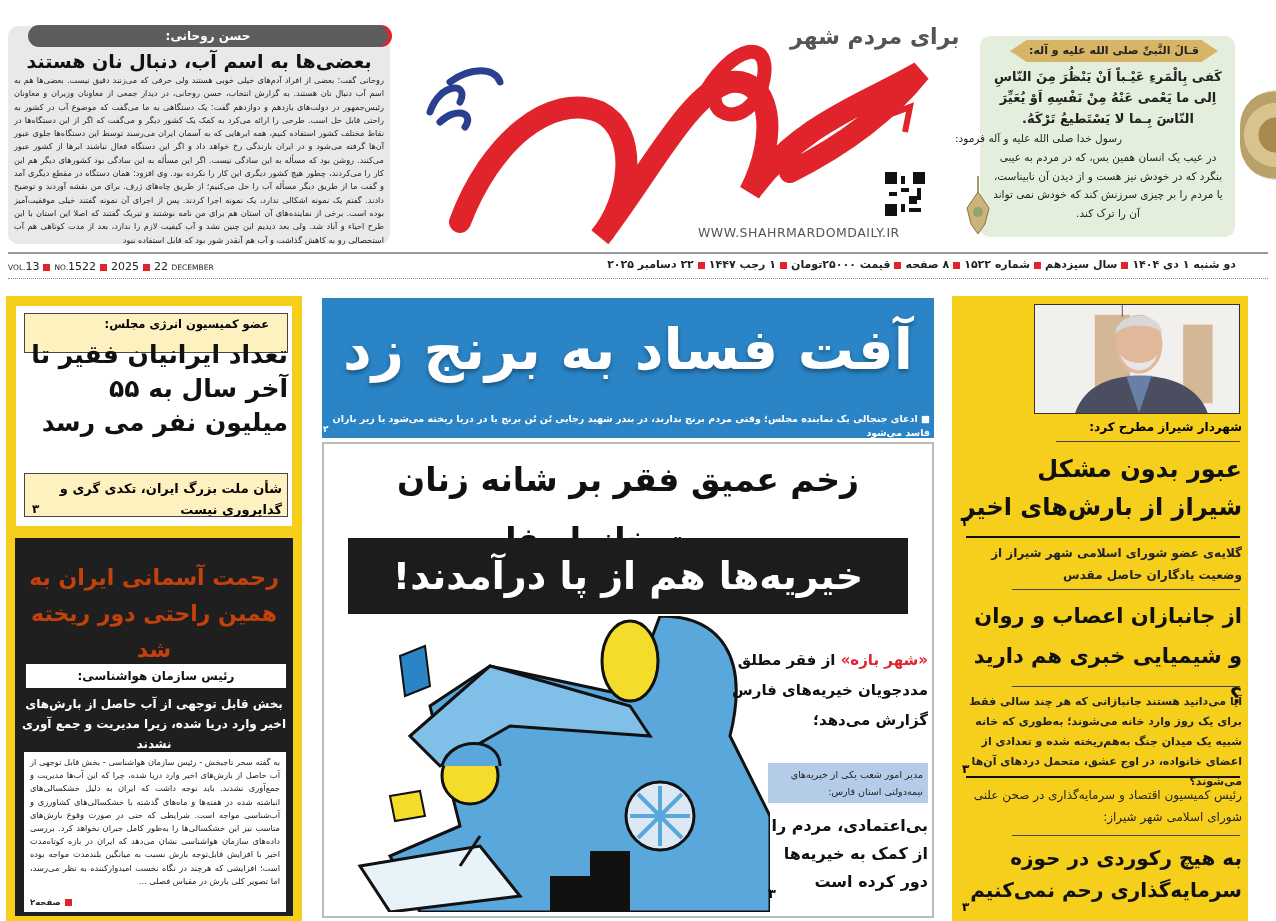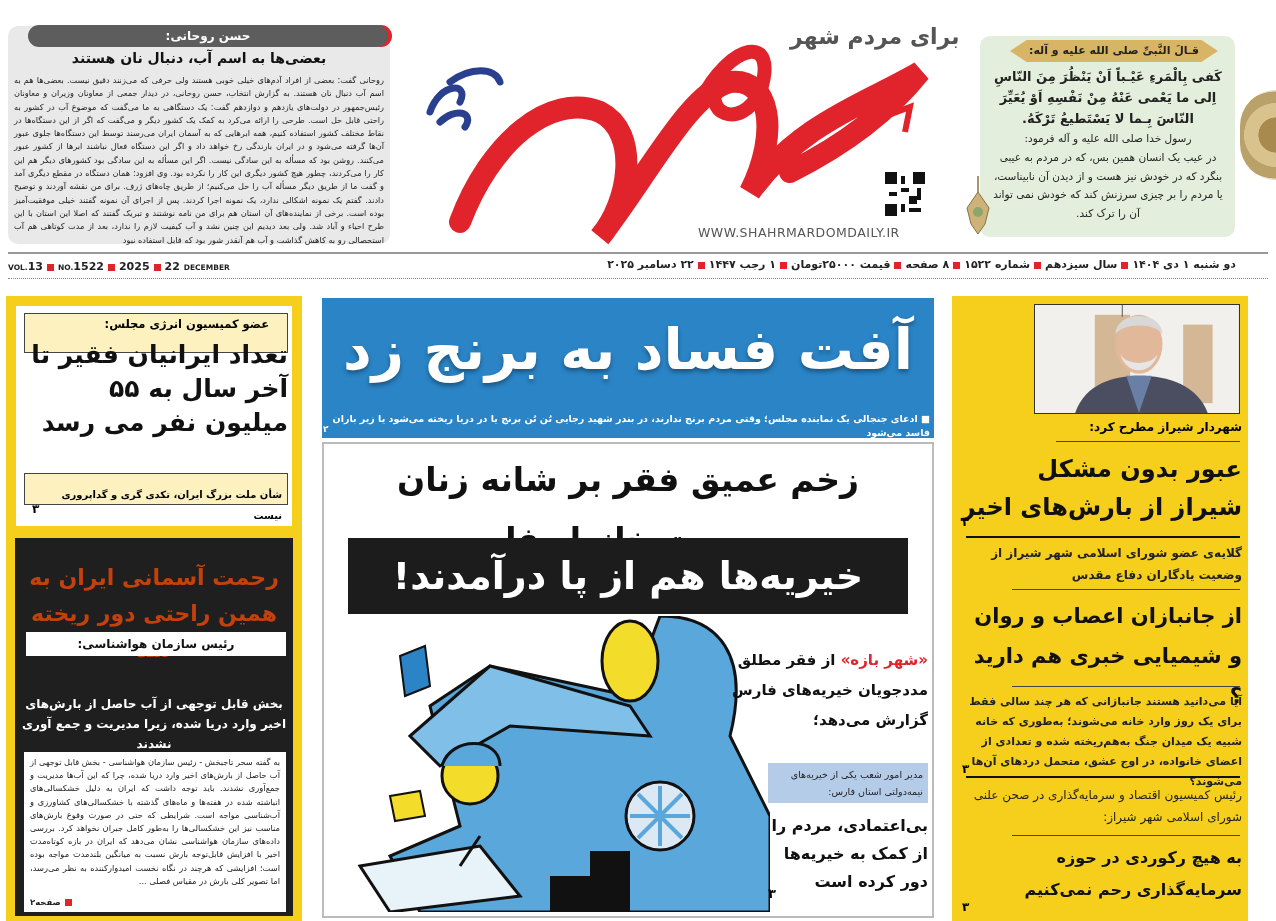--- a/index.html
+++ b/index.html
@@ -4,56 +4,56 @@
 <style>
   *{box-sizing:border-box;margin:0;padding:0}
   body{width:1276px;height:921px;background:#fff;font-family:"DejaVu Sans",sans-serif;overflow:hidden;position:relative;direction:ltr}
   .rtl{direction:rtl;text-align:right}
   .abs{position:absolute}
 
   
   #quote-box{left:8px;top:26px;width:382px;height:218px;background:#e9e9e9;border-radius:10px}
   #quote-label{left:28px;top:25px;width:360px;height:22px;background:#5d5d5d;border-radius:11px;color:#fff;font-weight:bold;font-size:12px;text-align:center;line-height:22px}
   #quote-label-dot{left:370px;top:25px;width:22px;height:22px;border-radius:50%;background:#e1242b}
-  #quote-headline{left:14px;top:50px;width:370px;font-size:14px;font-weight:bold;text-align:center;color:#111}
+  #quote-headline{left:14px;top:50px;width:370px;font-size:19px;font-weight:bold;text-align:center;color:#111}
   #quote-body{left:14px;top:74px;width:370px;font-size:8.2px;line-height:13.3px;color:#222;text-align:justify}
 
   #logo{left:400px;top:22px;width:560px;height:230px}
   #tagline{left:790px;top:24px;font-size:22px;color:#555;font-weight:bold}
   #qr{left:885px;top:172px;width:40px;height:44px}
   #website{left:698px;top:225px;font-size:12.5px;color:#555;letter-spacing:.5px}
 
   #hadith-box{left:980px;top:36px;width:255px;height:201px;background:#e3eedc;border-radius:10px}
   #hadith-label{left:1010px;top:40px;width:208px;height:22px;background:#d8b565;color:#222;font-size:11px;font-weight:bold;text-align:center;line-height:22px;clip-path:polygon(8% 0,92% 0,100% 50%,92% 100%,8% 100%,0 50%)}
   #hadith-arabic{left:990px;top:66px;width:236px;font-size:13px;line-height:21px;text-align:center;font-weight:bold;color:#222}
-  #hadith-farsi-title{left:990px;top:132px;width:236px;font-size:10.5px;text-align:center;color:#222}
+  #hadith-farsi-title{left:955px;top:132px;width:236px;font-size:10.5px;text-align:left;color:#222}
   #hadith-farsi{left:990px;top:148px;width:236px;font-size:10.5px;line-height:18.5px;text-align:center;color:#222}
   #ornament-right{left:1240px;top:90px;width:36px;height:90px;border-radius:40px 0 0 40px;background:radial-gradient(circle at 100% 50%,#a98a4e 0 30%,#d8c38e 31% 55%,#b9a169 56% 75%,#e6dcc0 76%)}
   #ornament-hang{left:965px;top:176px;width:26px;height:60px}
 
   
   #rule-top{left:8px;top:252px;width:1260px;height:2px;background:#999}
   #rule-dotted{left:8px;top:278px;width:1260px;border-top:1px dotted #888}
-  #date-en{left:8px;top:260px;font-size:11px;font-weight:bold;color:#222}
+  #date-en{left:8px;top:260px;font-size:11px;font-weight:normal;color:#222}
   #date-en .sm{font-size:7.5px}
   .red-sq{display:inline-block;width:7px;height:7px;background:#e1242b;margin:0 4px;vertical-align:middle}
   #date-fa{right:40px;top:258px;font-size:11px;font-weight:bold;color:#222}
 
   
   #left-yellow{left:6px;top:296px;width:296px;height:240px;background:#f6cf1c}
   #left-white{left:16px;top:306px;width:276px;height:220px;background:#fff}
   #left-kicker{left:24px;top:313px;width:264px;height:40px;background:#fdf1bf;border:1px solid #444;font-size:11.5px;font-weight:bold;line-height:20px;padding-right:18px}
   #left-headline{left:22px;top:338px;width:266px;font-size:25px;font-weight:900;line-height:34px;color:#111}
-  #left-sub{left:24px;top:473px;width:264px;height:32px;background:#fdf1bf;border:1px solid #444;font-size:10px;font-weight:bold;line-height:21px;padding:10px 5px 0 5px}
+  #left-sub{left:24px;top:473px;width:264px;height:44px;background:#fdf1bf;border:1px solid #444;font-size:13px;font-weight:bold;line-height:21px;padding:4px 5px 0 5px}
   #left-sub-page{left:32px;top:502px;font-size:12px;font-weight:bold}
 
   #left-black-border{left:6px;top:536px;width:296px;height:385px;background:#f6cf1c}
   #left-black{left:15px;top:538px;width:278px;height:378px;background:#1f1f1f}
   #rain-headline{left:20px;top:560px;width:268px;font-size:22px;font-weight:900;line-height:36px;color:#c2410c;text-align:center}
-  #rain-kicker{left:26px;top:632px;width:260px;height:24px;background:#fff;font-size:12px;font-weight:bold;line-height:24px;text-align:center;color:#111}
+  #rain-kicker{left:26px;top:664px;width:260px;height:24px;background:#fff;font-size:12px;font-weight:bold;line-height:24px;text-align:center;color:#111}
   #rain-lead{left:20px;top:694px;width:268px;font-size:12px;font-weight:bold;line-height:20px;color:#fff;text-align:center}
   #rain-body-box{left:24px;top:752px;width:262px;height:160px;background:#fff}
   #rain-body{left:30px;top:756px;width:250px;font-size:8.3px;line-height:13.2px;color:#222;text-align:justify}
   #rain-page{left:30px;top:897px;font-size:8.5px;color:#222;font-weight:bold}
 
   
   #banner{left:322px;top:298px;width:612px;height:140px;background:#2a84c6}
   #banner-headline{left:330px;top:300px;width:596px;font-size:56px;font-weight:900;color:#fff;text-align:center;line-height:100px;text-shadow:0 3px 4px rgba(0,0,0,.35)}
   #banner-sub{left:326px;top:412px;width:604px;font-size:9.5px;font-weight:bold;color:#fff;line-height:14px}
   #banner-page{left:323px;top:424px;font-size:9px;color:#fff;font-weight:bold}
@@ -77,21 +77,21 @@
   #right-kicker1{left:960px;top:420px;width:282px;font-size:12px;font-weight:bold;color:#000000}
   .rule{position:absolute;height:1px;background:#444}
   .rule-thick{position:absolute;height:2px;background:#111}
   #right-head1{left:960px;top:450px;width:282px;font-size:24px;font-weight:900;line-height:38px;color:#111}
   #right-page1{left:962px;top:515px;font-size:12px;font-weight:bold}
   #right-kicker2{left:960px;top:542px;width:282px;font-size:12px;font-weight:bold;line-height:22px;color:#222}
   #right-head2{left:956px;top:596px;width:286px;font-size:21px;font-weight:900;line-height:40px;color:#111}
   #right-body2{left:960px;top:692px;width:282px;font-size:11px;font-weight:bold;line-height:20px;color:#222}
   #right-page2{left:962px;top:762px;font-size:12px;font-weight:bold}
   #right-kicker3{left:960px;top:784px;width:282px;font-size:12px;font-weight:normal;line-height:22px;color:#222}
-  #right-head3{left:956px;top:842px;width:286px;font-size:16px;font-weight:900;line-height:32px;color:#111}
+  #right-head3{left:956px;top:842px;width:286px;font-size:20px;font-weight:900;line-height:32px;color:#111}
   #right-page3{left:962px;top:900px;font-size:12px;font-weight:bold}
 </style>
 </head>
 <body>
 
 <div class="abs" id="quote-box"></div>
 <div class="abs" id="quote-label-dot"></div>
 <div class="abs rtl" id="quote-label">حسن روحانی:</div>
 <div class="abs rtl" id="quote-headline">بعضی‌ها به اسم آب، دنبال نان هستند</div>
 <div class="abs rtl" id="quote-body">روحانی گفت: بعضی از افراد آدم‌های خیلی خوبی هستند ولی حرفی که می‌زنند دقیق نیست. بعضی‌ها هم به اسم آب دنبال نان هستند. به گزارش انتخاب، حسن روحانی، در دیدار جمعی از معاونان وزیران و معاونان رئیس‌جمهور در دولت‌های یازدهم و دوازدهم گفت: یک دستگاهی به ما می‌گفت که موضوع آب در کشور به راحتی قابل حل است. طرحی را ارائه می‌کرد به کمک یک کشور دیگر و می‌گفت که اگر از این دستگاه‌ها در نقاط مختلف کشور استفاده کنیم، همه ابرهایی که به آسمان ایران می‌رسند توسط این دستگاه‌ها جلوی عبور آن‌ها گرفته می‌شود و در ایران بارندگی رخ خواهد داد و اگر این دستگاه فعال نباشند ابرها از کشور عبور می‌کنند. روشن بود که مسأله به این سادگی نیست. اگر این مسأله به این سادگی بود کشورهای دیگر هم این کار را می‌کردند، چطور هیچ کشور دیگری این کار را نکرده بود. وی افزود: همان دستگاه در مقطع دیگری آمد و گفت ما از طریق دیگر مسأله آب را حل می‌کنیم؛ از طریق چاه‌های ژرف. برای من نقشه آوردند و توضیح دادند. گفتم یک نمونه اشکالی ندارد، یک نمونه اجرا کردند. پس از اجرای آن نمونه گفتند خیلی موفقیت‌آمیز بوده است. برخی از نماینده‌های آن استان هم برای من نامه نوشتند و تبریک گفتند که اصلا این استان با این طرح احیاء و آباد شد. ولی بعد دیدیم این چنین نشد و آب کیفیت لازم را ندارد، بعد از مدت کوتاهی هم آب استحصالی رو به کاهش گذاشت و آب هم آنقدر شور بود که قابل استفاده نبود</div>
@@ -197,21 +197,21 @@
   <ellipse cx="105" cy="40" rx="24" ry="30" fill="#e2b89a"></ellipse>
   <path d="M81 30 C 82 5, 128 5, 129 30 C 122 18, 88 18, 81 30 Z" fill="#d8d8d8"></path>
   <path d="M86 50 C 92 72, 118 72, 124 50 C 118 62, 92 62, 86 50 Z" fill="#e6e6e6"></path>
 </svg>
 <div class="abs rtl" id="right-kicker1">شهردار شیراز مطرح کرد:</div>
 <div class="rule" style="left:1056px;top:441px;width:184px"></div>
 <div class="abs rtl" id="right-head1">عبور بدون مشکل شیراز از بارش‌های اخیر</div>
 <div class="abs" id="right-page1">۳</div>
 <div class="rule-thick" style="left:966px;top:536px;width:274px"></div>
 
-<div class="abs rtl" id="right-kicker2">گلایه‌ی عضو شورای اسلامی شهر شیراز از وضعیت یادگاران دفاع مقدس</div>
+<div class="abs rtl" id="right-kicker2">گلایه‌ی عضو شورای اسلامی شهر شیراز از وضعیت یادگاران حاصل مقدس</div>
 <div class="rule" style="left:1012px;top:589px;width:228px"></div>
 <div class="abs rtl" id="right-head2">از جانبازان اعصاب و روان و شیمیایی خبری هم دارید ؟</div>
 <div class="rule" style="left:1012px;top:686px;width:228px"></div>
 <div class="abs rtl" id="right-body2">آیا می‌دانید هستند جانبازانی که هر چند سالی فقط برای یک روز وارد خانه می‌شوند؛ به‌طوری که خانه شبیه یک میدان جنگ به‌هم‌ریخته شده و تعدادی از اعضای خانواده، در اوج عشق، متحمل دردهای آن‌ها می‌شوند؟</div>
 <div class="abs" id="right-page2">۳</div>
 <div class="rule-thick" style="left:966px;top:776px;width:274px"></div>
 
 <div class="abs rtl" id="right-kicker3">رئیس کمیسیون اقتصاد و سرمایه‌گذاری در صحن علنی شورای اسلامی شهر شیراز:</div>
 <div class="rule" style="left:1012px;top:835px;width:228px"></div>
 <div class="abs rtl" id="right-head3">به هیچ رکوردی در حوزه سرمایه‌گذاری رحم نمی‌کنیم</div>

